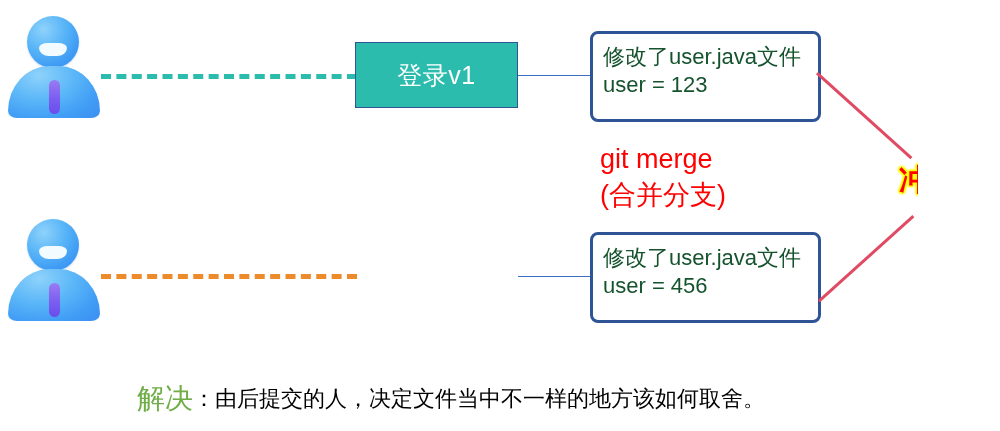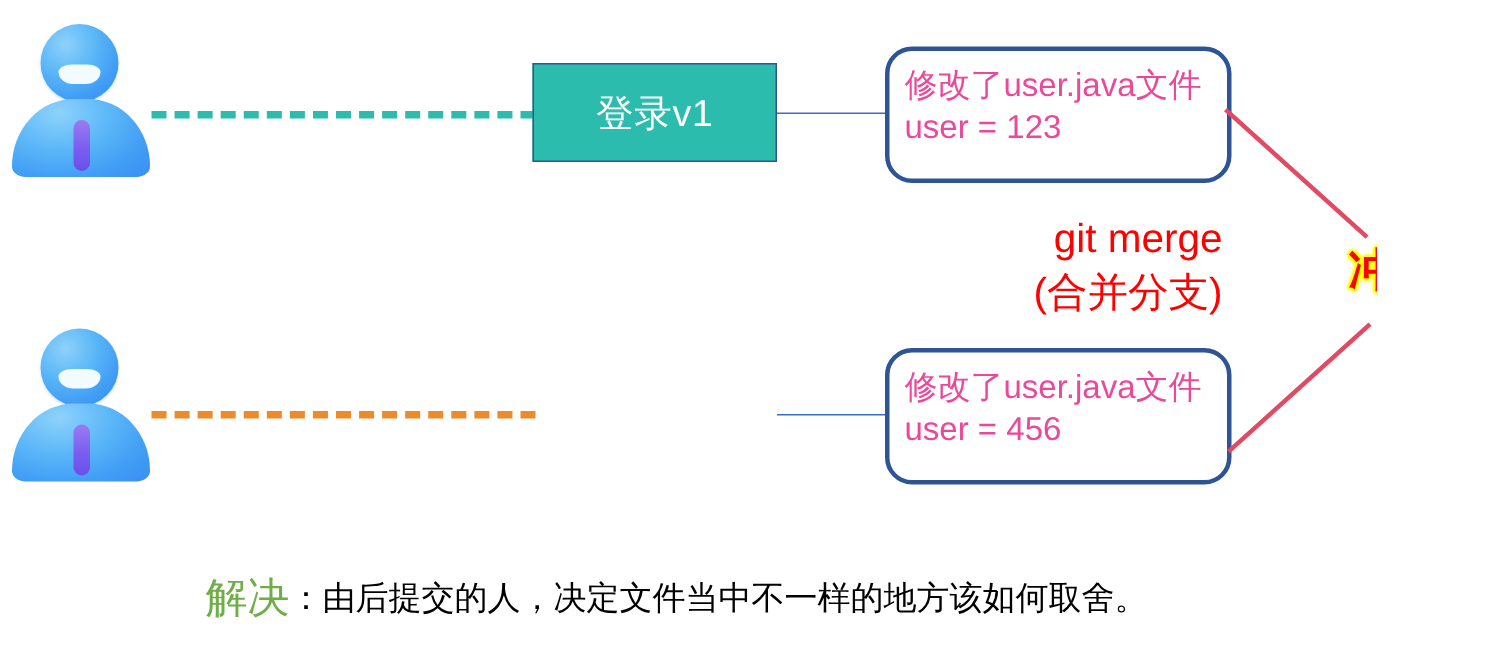--- a/index.html
+++ b/index.html
@@ -86,44 +86,44 @@
     position: absolute;
     height: 0;
     border-top: 1.6px solid #3a6fc4;
   }
 
   
   .note-box {
     position: absolute;
     box-sizing: border-box;
     border: 3px solid #2f5496;
-    border-radius: 18px;
+    border-radius: 8px;
     background: #ffffff;
-    color: #ec4899;
+    color: #14532d;
     font-size: 22px;
     line-height: 1.26;
     padding: 9px 0 0 10px;
     white-space: pre-line;
   }
 
   
   .red-line {
     position: absolute;
     height: 0;
     border-top: 3px solid #e04a63;
     transform-origin: 0 0;
   }
 
   
   .merge-label {
     position: absolute;
     color: #ff0000;
     font-size: 27px;
     line-height: 1.33;
-    text-align: right;
+    text-align: left;
     white-space: pre-line;
   }
   .conflict-label {
     position: absolute;
     color: #ff0000;
     font-size: 30px;
     font-weight: bold;
     white-space: nowrap;
     text-shadow:
        0 0 3px #ffff00,  0 0 3px #ffff00,

